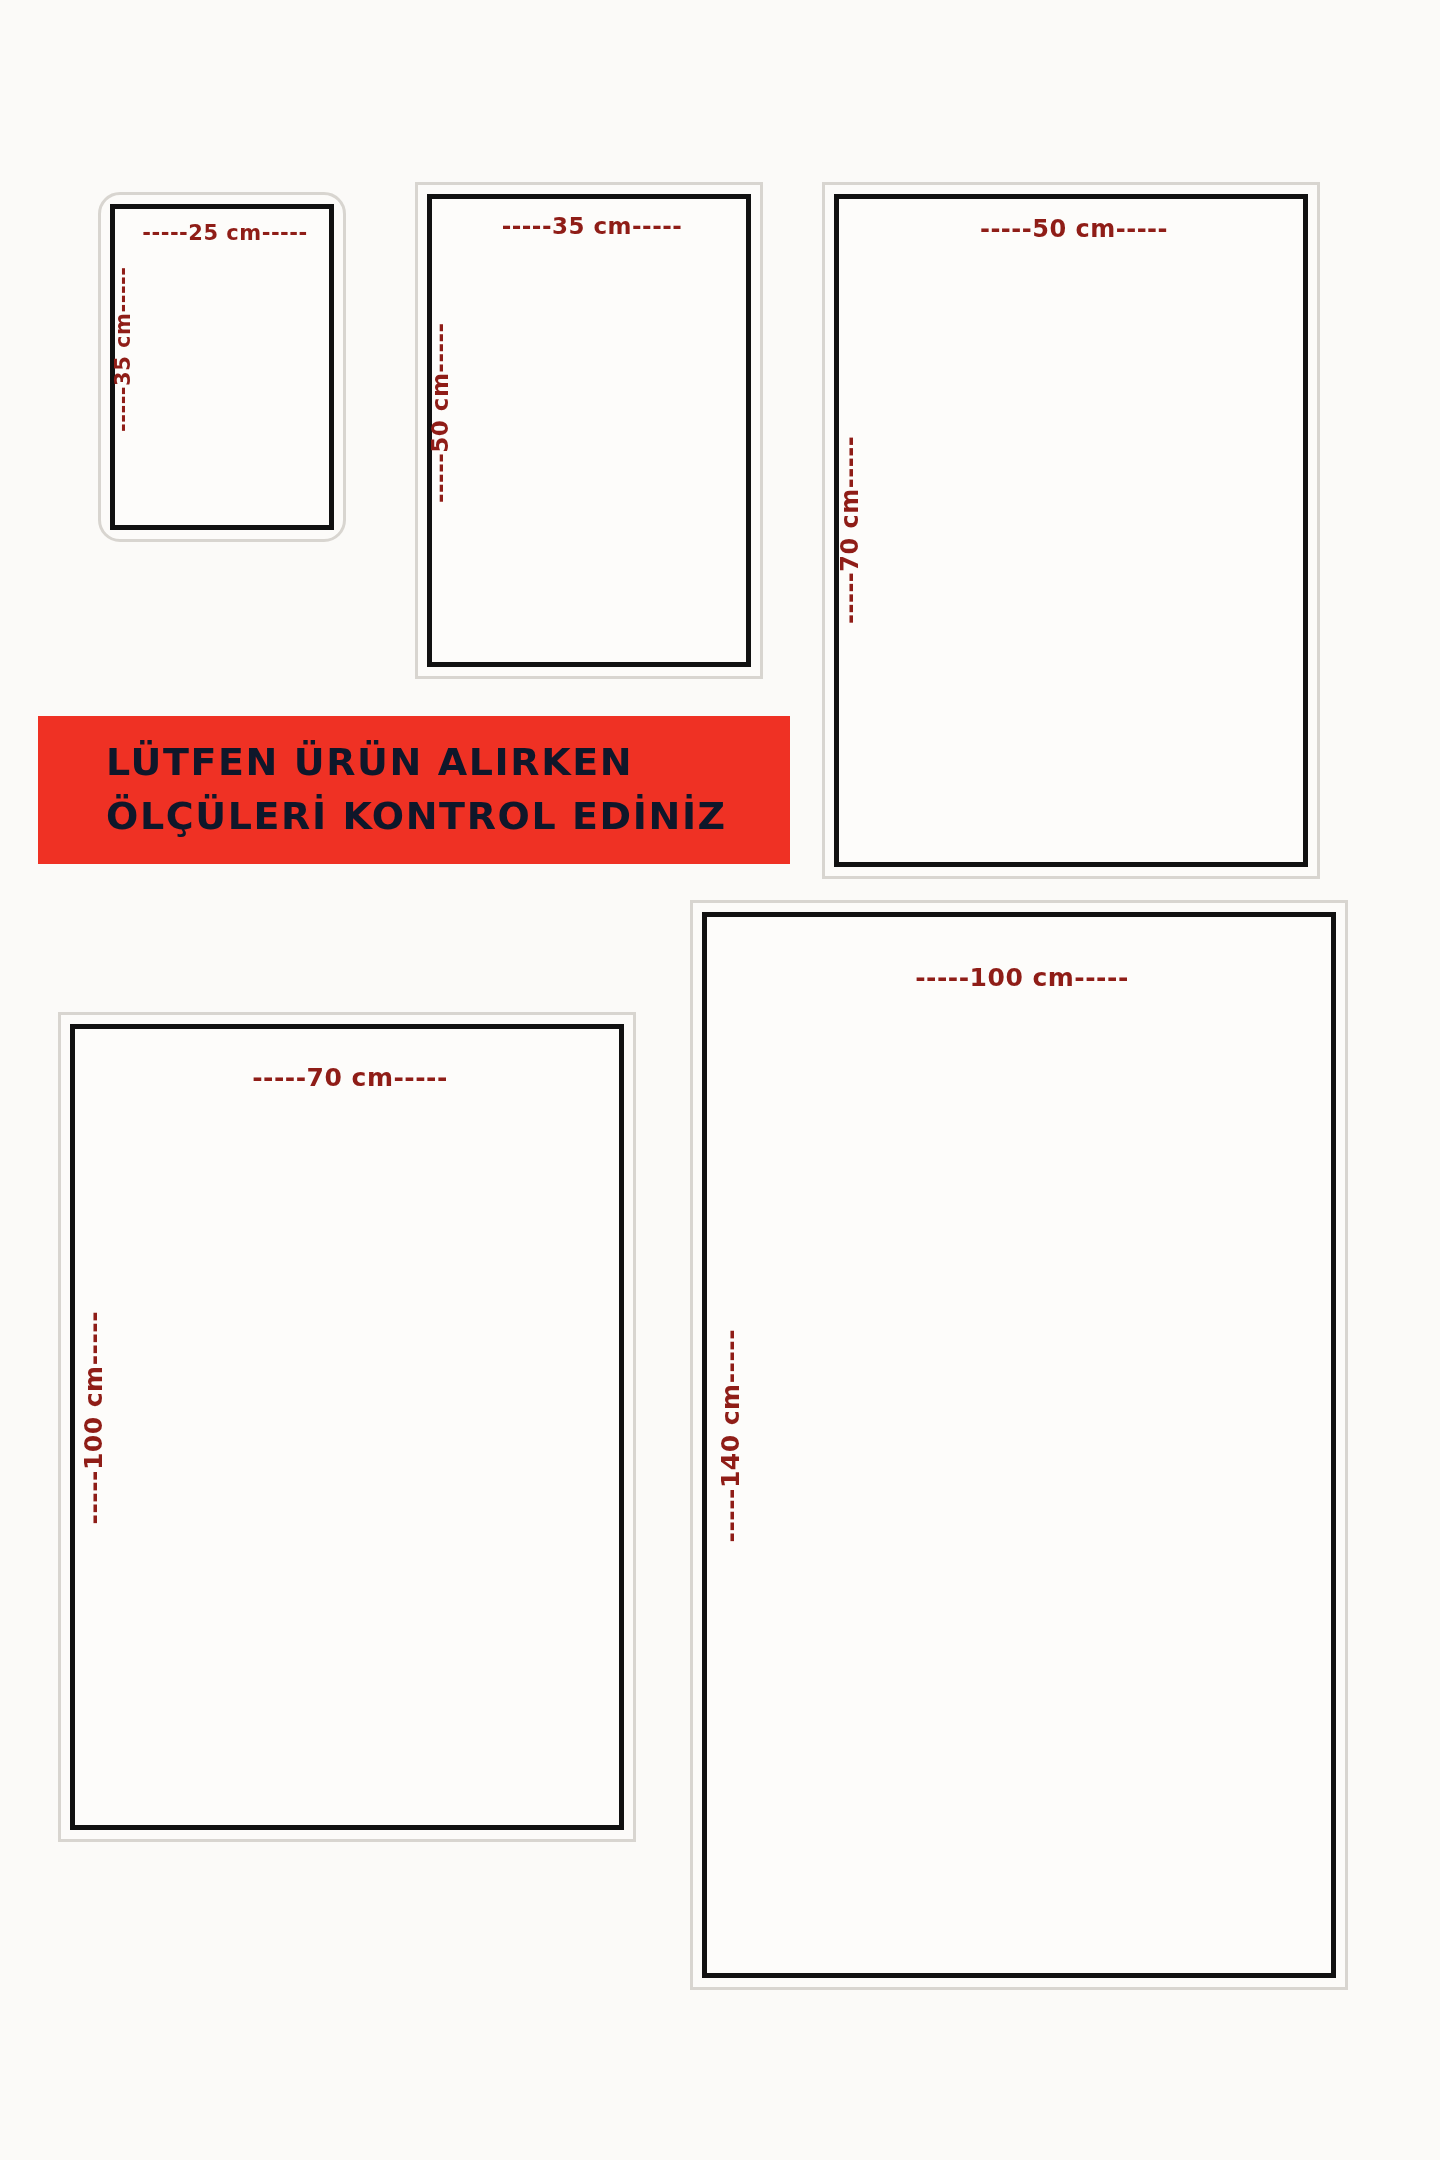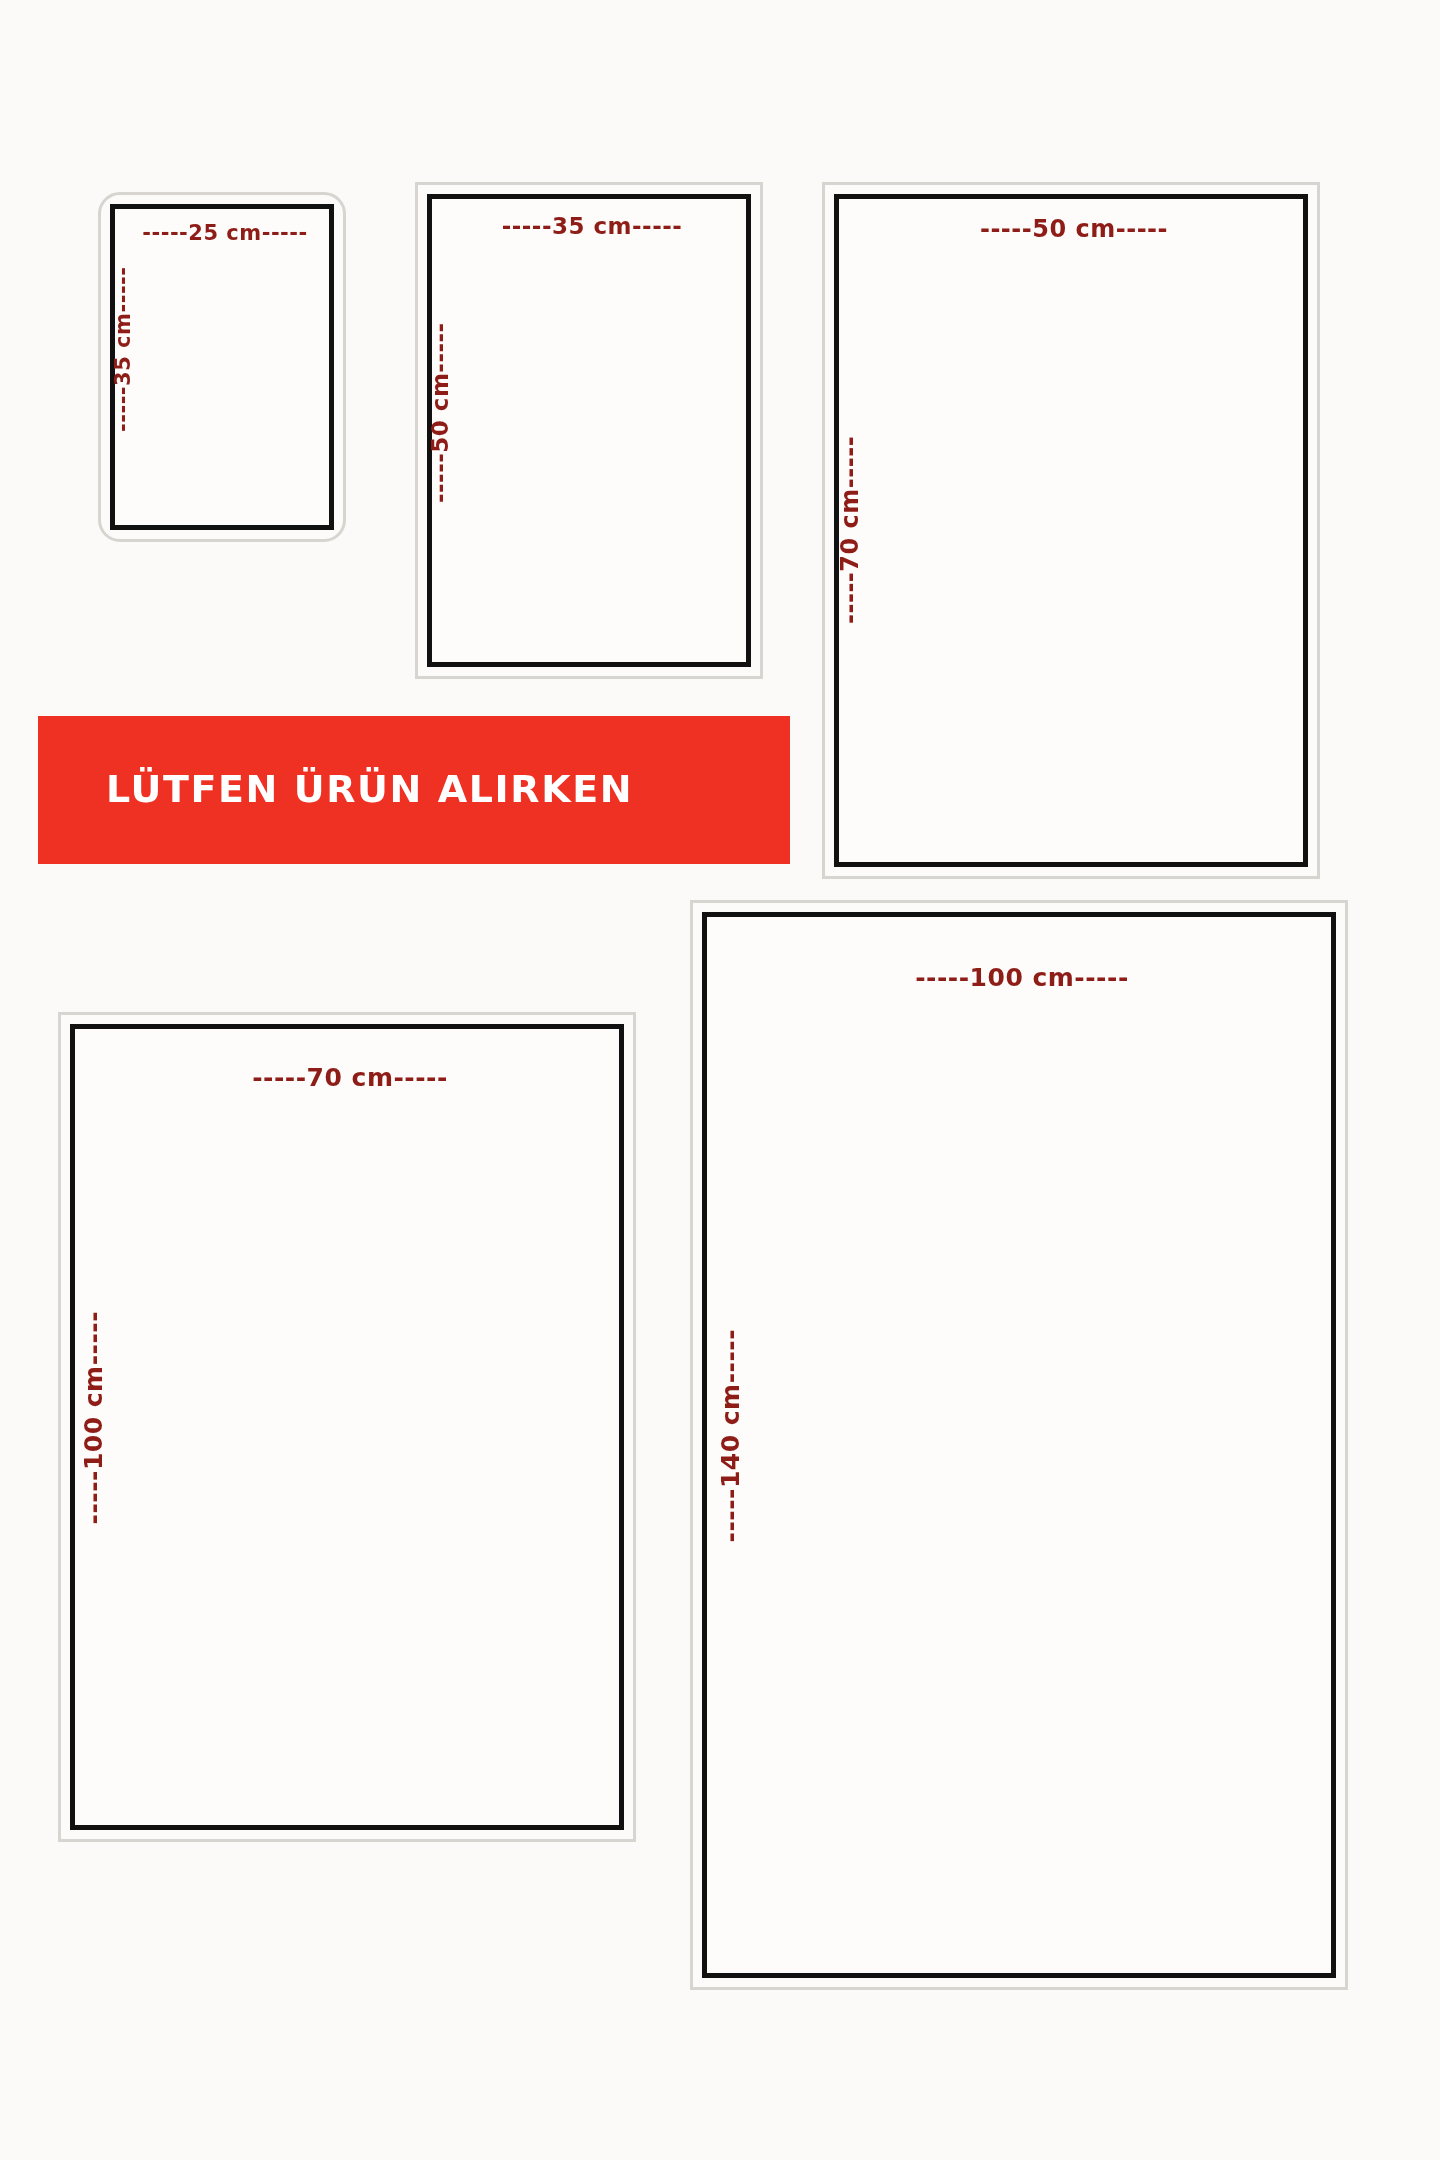--- a/index.html
+++ b/index.html
@@ -71,21 +71,21 @@
     width: 752px;
     height: 148px;
     background: #ef3124;
     display: flex;
     flex-direction: column;
     justify-content: center;
     padding-left: 68px;
     box-sizing: border-box;
   }
   #warning-banner .wline {
-    color: #ffffff;
+    color: #0f172a;
     font-size: 38px;
     font-weight: bold;
     letter-spacing: 1.6px;
     line-height: 1.42;
     font-family: "DejaVu Sans", sans-serif;
   }
 </style>
 </head>
 <body>
 
@@ -110,20 +110,21 @@
   <div class="frame" style="left:822px; top:182px; width:498px; height:697px;">
     <div class="frame-inner"></div>
     <div class="dim dim-h" style="left:249px; top:30px; font-size:24px;">-----50 cm-----</div>
     <div class="dim dim-v" style="left:-55px; top:345px; width:160px; height:26px; font-size:24px;">
       <span class="dim-v-inner">-----70 cm-----</span>
     </div>
   </div>
 
   <div id="warning-banner">
     <span class="wline">LÜTFEN ÜRÜN ALIRKEN</span>
+    <span class="wline">ÖLÇÜLERİ KONTROL EDİNİZ</span>
   </div>
 
   <div class="frame" style="left:58px; top:1012px; width:578px; height:830px;">
     <div class="frame-inner"></div>
     <div class="dim dim-h" style="left:289px; top:48px; font-size:25px;">-----70 cm-----</div>
     <div class="dim dim-v" style="left:-58px; top:405px; width:180px; height:26px; font-size:25px;">
       <span class="dim-v-inner">-----100 cm-----</span>
     </div>
   </div>
 

